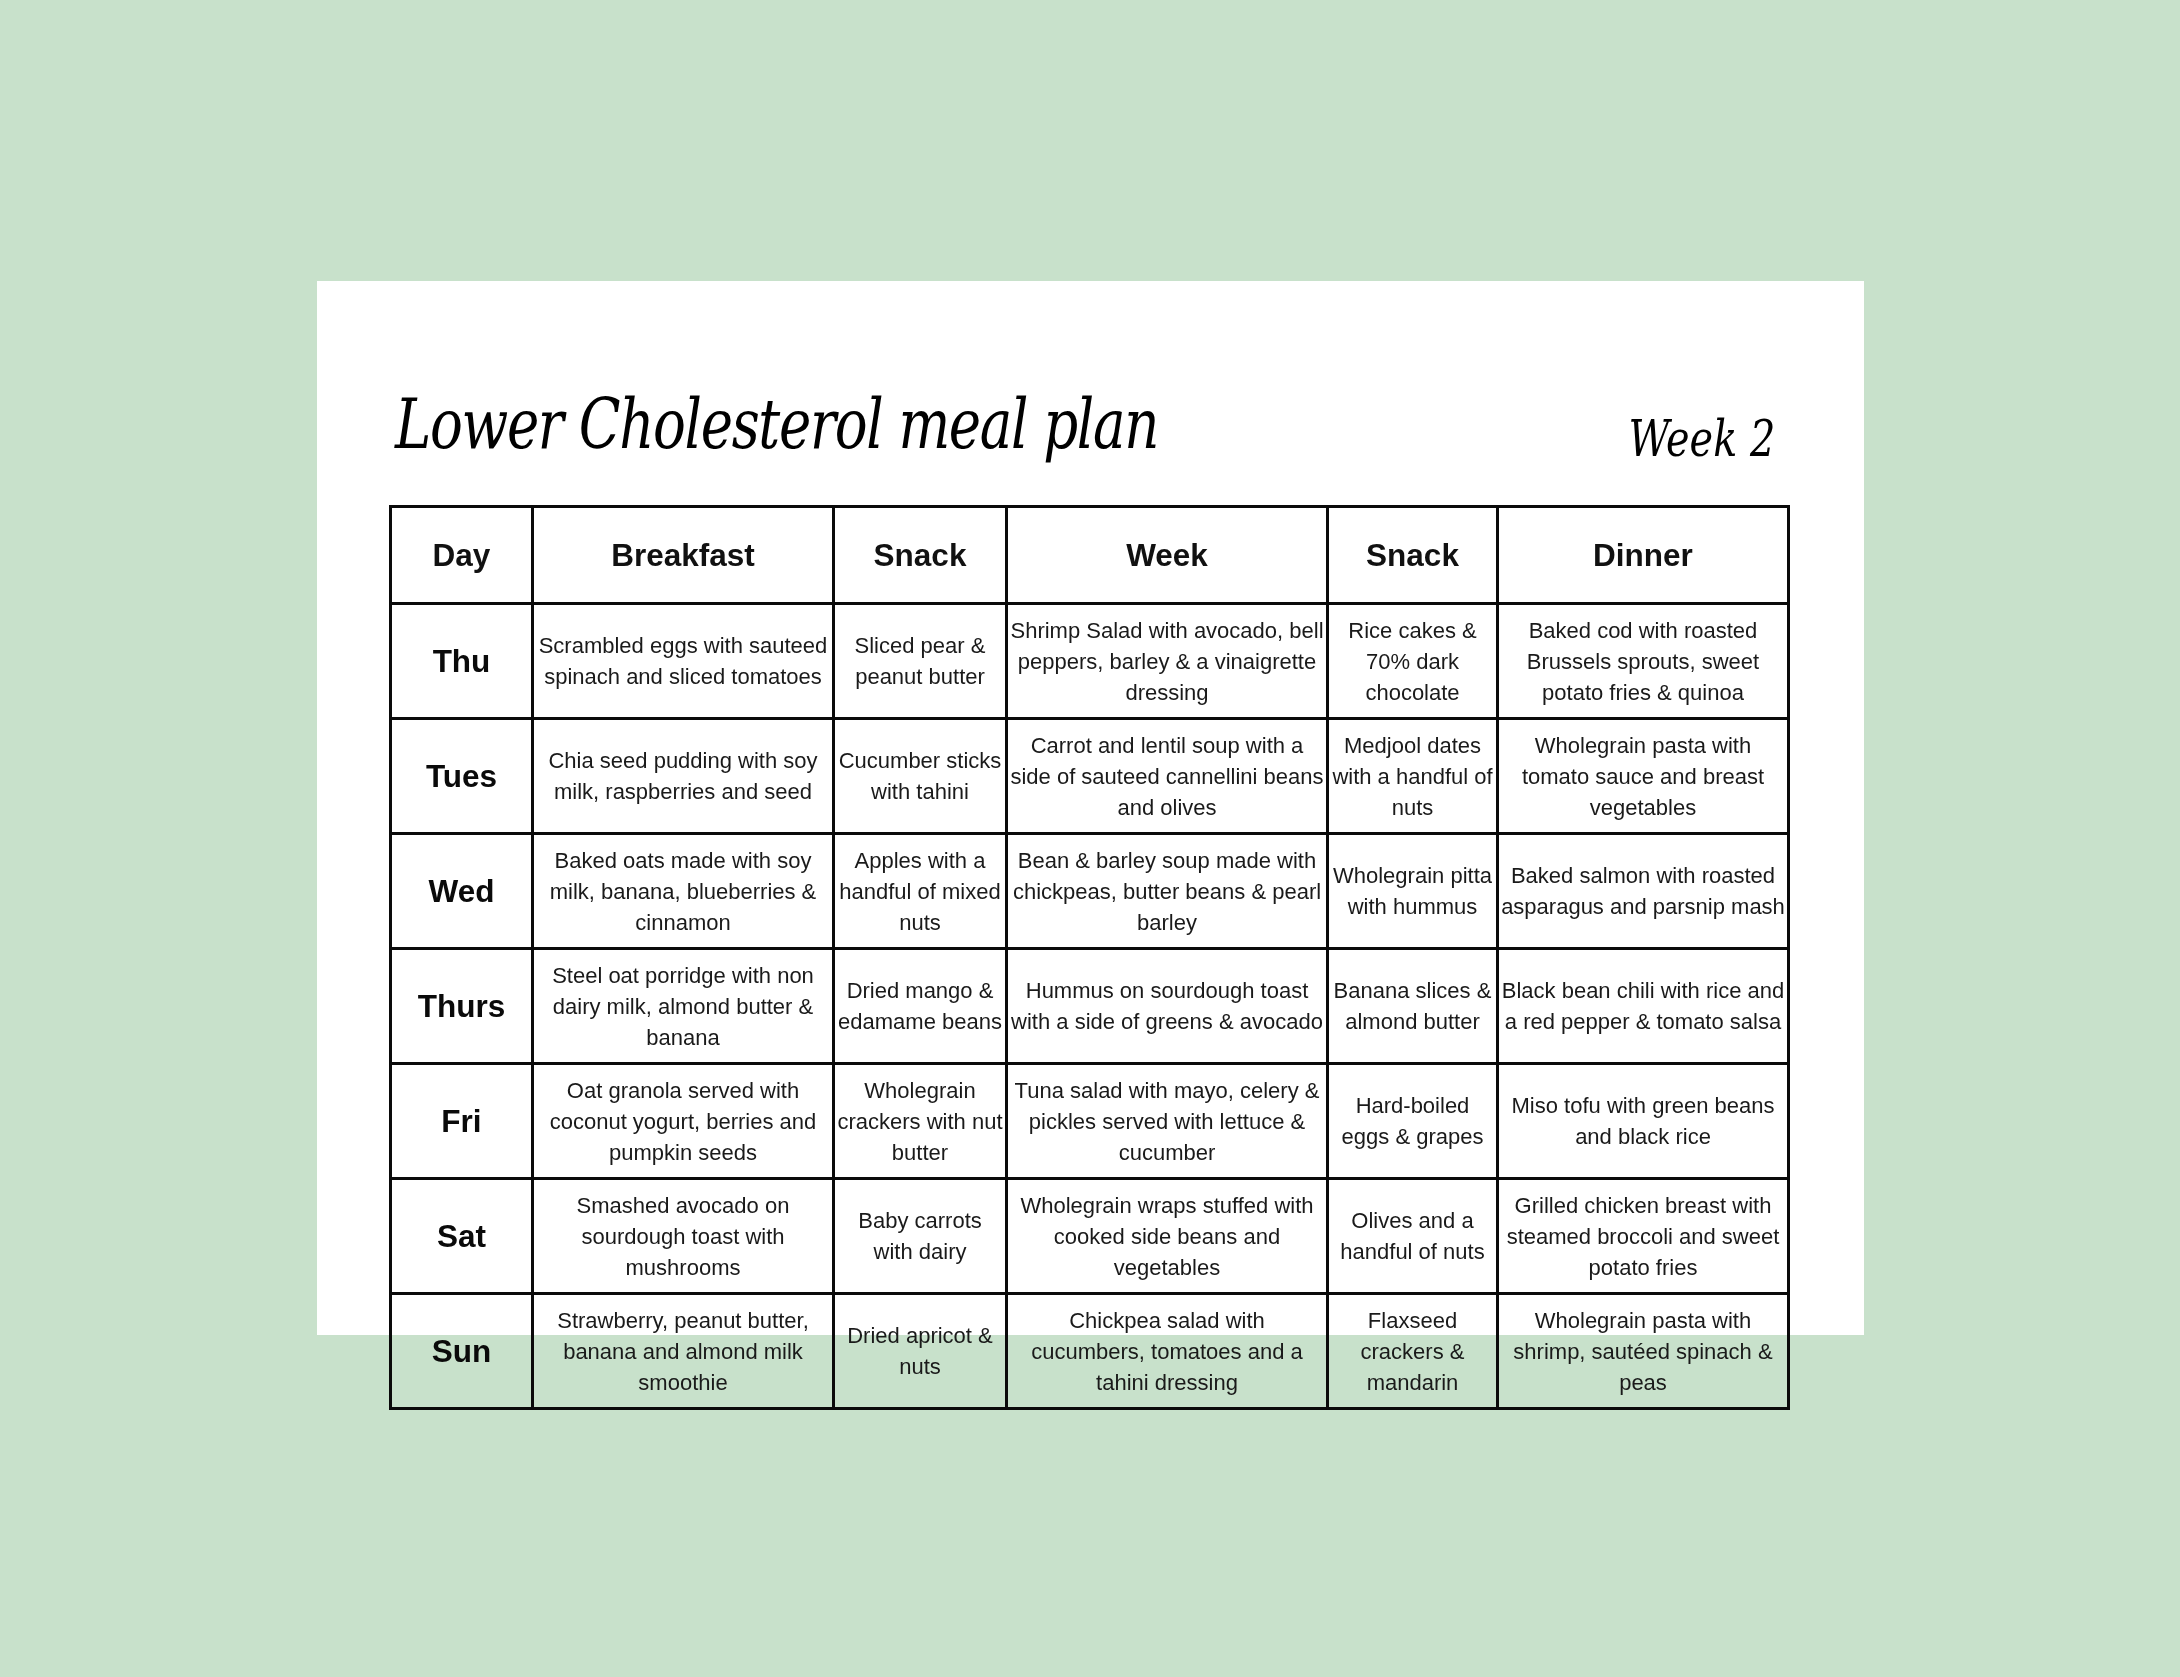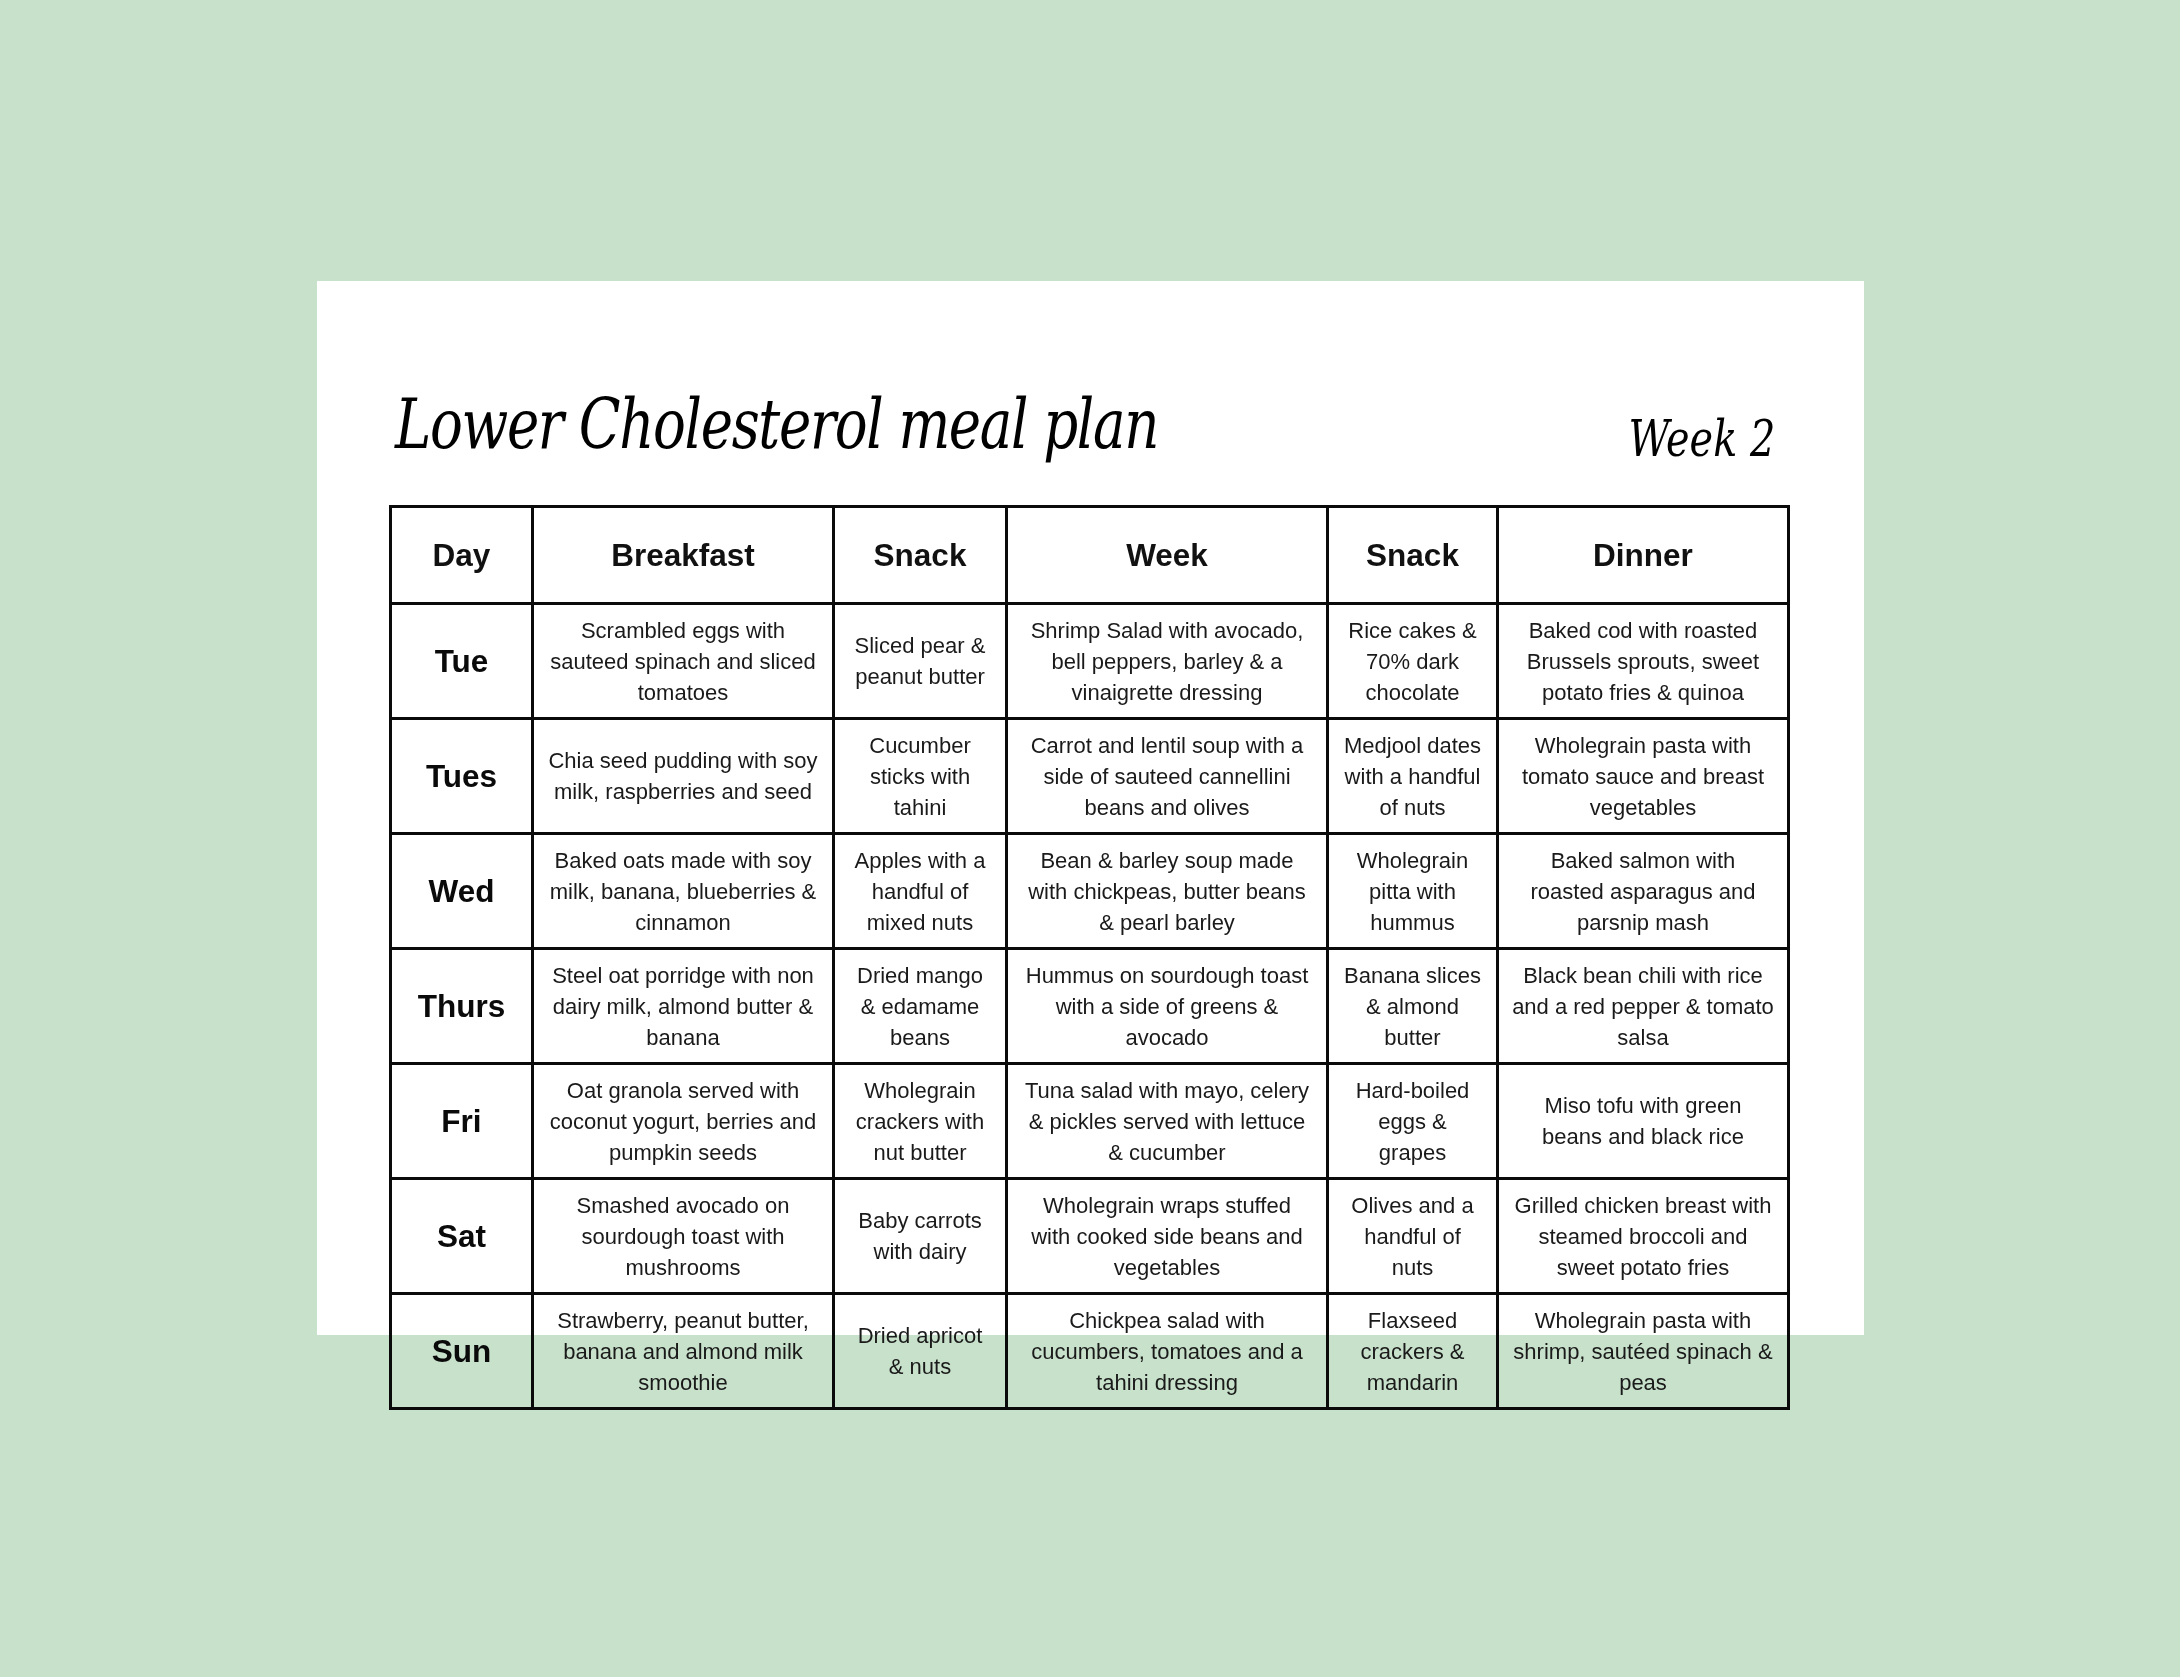--- a/index.html
+++ b/index.html
@@ -44,21 +44,21 @@
     position: absolute;
     left: 72px; top: 224px;
     width: 1399px; height: 883px;
     border-collapse: collapse;
     table-layout: fixed;
   }
   table.plan th, table.plan td {
     border: 3px solid #0a0a0a;
     text-align: center;
     vertical-align: middle;
-    padding: 0 13px;
+    padding: 0 2px;
   }
   table.plan th {
     font-size: 31.5px;
     font-weight: bold;
     height: 94px;
   }
   table.plan td {
     font-size: 22px;
     line-height: 31px;
     height: 112px;
@@ -97,21 +97,21 @@
         <th>Day</th>
         <th>Breakfast</th>
         <th>Snack</th>
         <th>Week</th>
         <th>Snack</th>
         <th>Dinner</th>
       </tr>
     </thead>
     <tbody>
       <tr>
-        <td class="day">Tue</td>
+        <td class="day">Thu</td>
         <td>Scrambled eggs with sauteed spinach and sliced tomatoes</td>
         <td>Sliced pear &amp; peanut butter</td>
         <td>Shrimp Salad with avocado, bell peppers, barley &amp; a vinaigrette dressing</td>
         <td>Rice cakes &amp; 70% dark chocolate</td>
         <td>Baked cod with roasted Brussels sprouts, sweet potato fries &amp; quinoa</td>
       </tr>
       <tr>
         <td class="day">Tues</td>
         <td>Chia seed pudding with soy milk, raspberries and seed</td>
         <td>Cucumber sticks with tahini</td>

